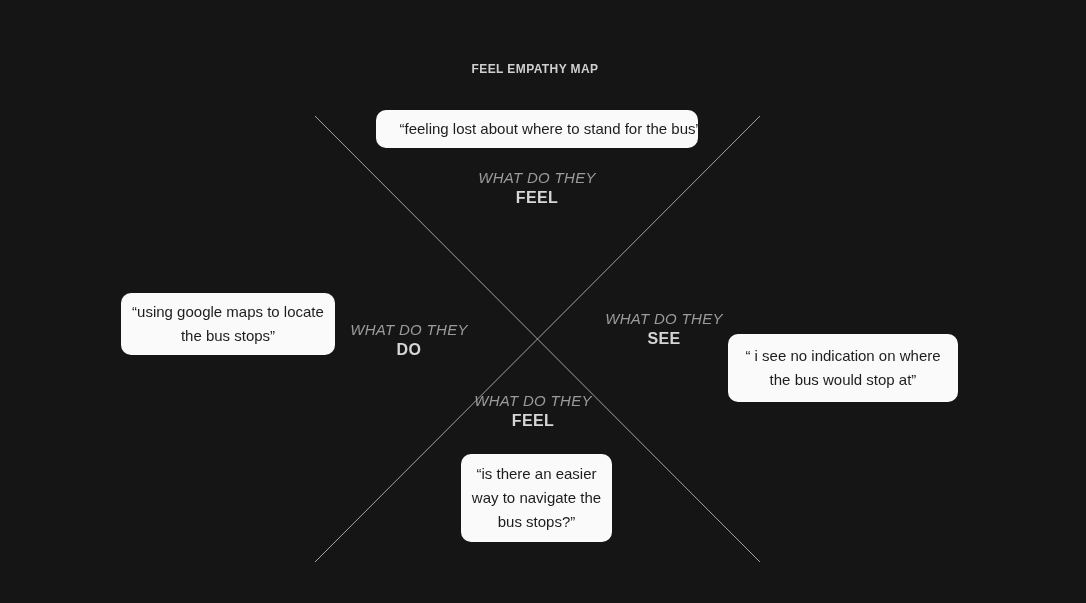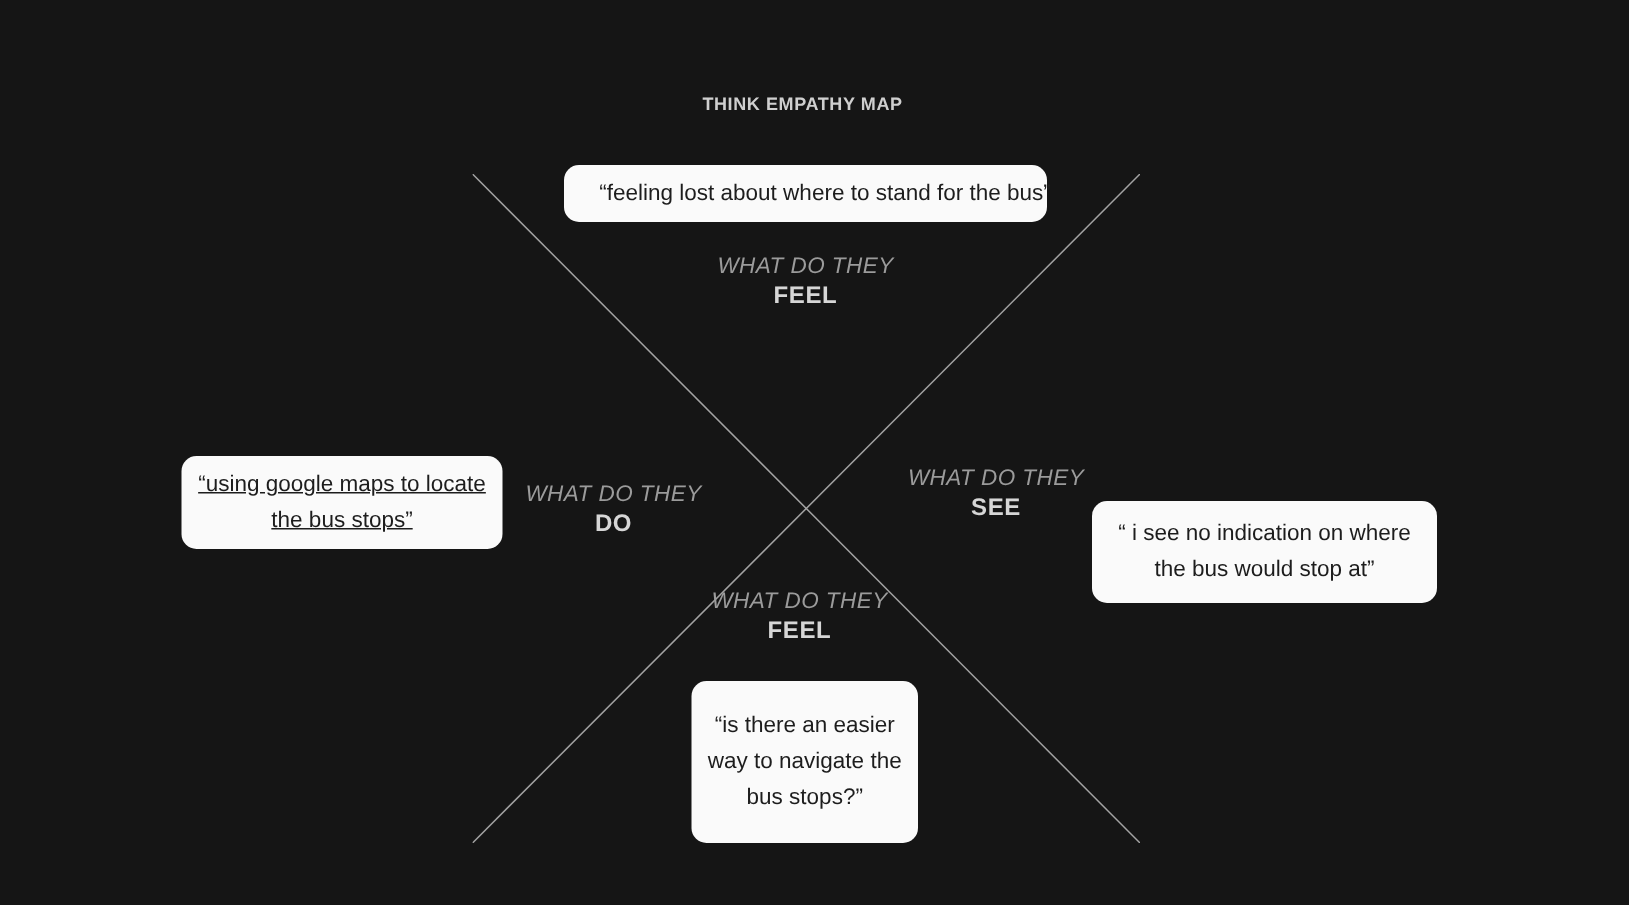--- a/index.html
+++ b/index.html
@@ -68,30 +68,30 @@
     border-radius:10px;
     font-size:15px;
     line-height:24px;
     text-align:center;
     display:flex;
     align-items:center;
     justify-content:center;
     padding:6px 10px;
   }
   .card-feel{left:376px;top:110px;width:322px;height:38px;white-space:nowrap;padding-left:36px;}
-  .card-do{left:121px;top:304px;width:214px;height:62px;text-decoration:underline;}
+  .card-do{left:121px;top:293px;width:214px;height:62px;}
   .card-see{left:728px;top:287px;width:230px;height:68px;margin-top:47px;}
-  .card-think{left:461px;top:454px;width:151px;height:108px;}
+  .card-think{left:461px;top:454px;width:151px;height:88px;}
 </style>
 </head>
 <body>
 
 <div class="canvas">
 
-  <div class="map-title">THINK EMPATHY MAP</div>
+  <div class="map-title">FEEL EMPATHY MAP</div>
 
   <svg class="x-lines" viewBox="0 0 445 446" preserveAspectRatio="none">
     <line x1="0" y1="0" x2="445" y2="446"></line>
     <line x1="445" y1="0" x2="0" y2="446"></line>
   </svg>
 
   <div class="quad-label label-feel">
     <div class="prefix">WHAT DO THEY</div>
     <div class="qname">FEEL</div>
   </div>

